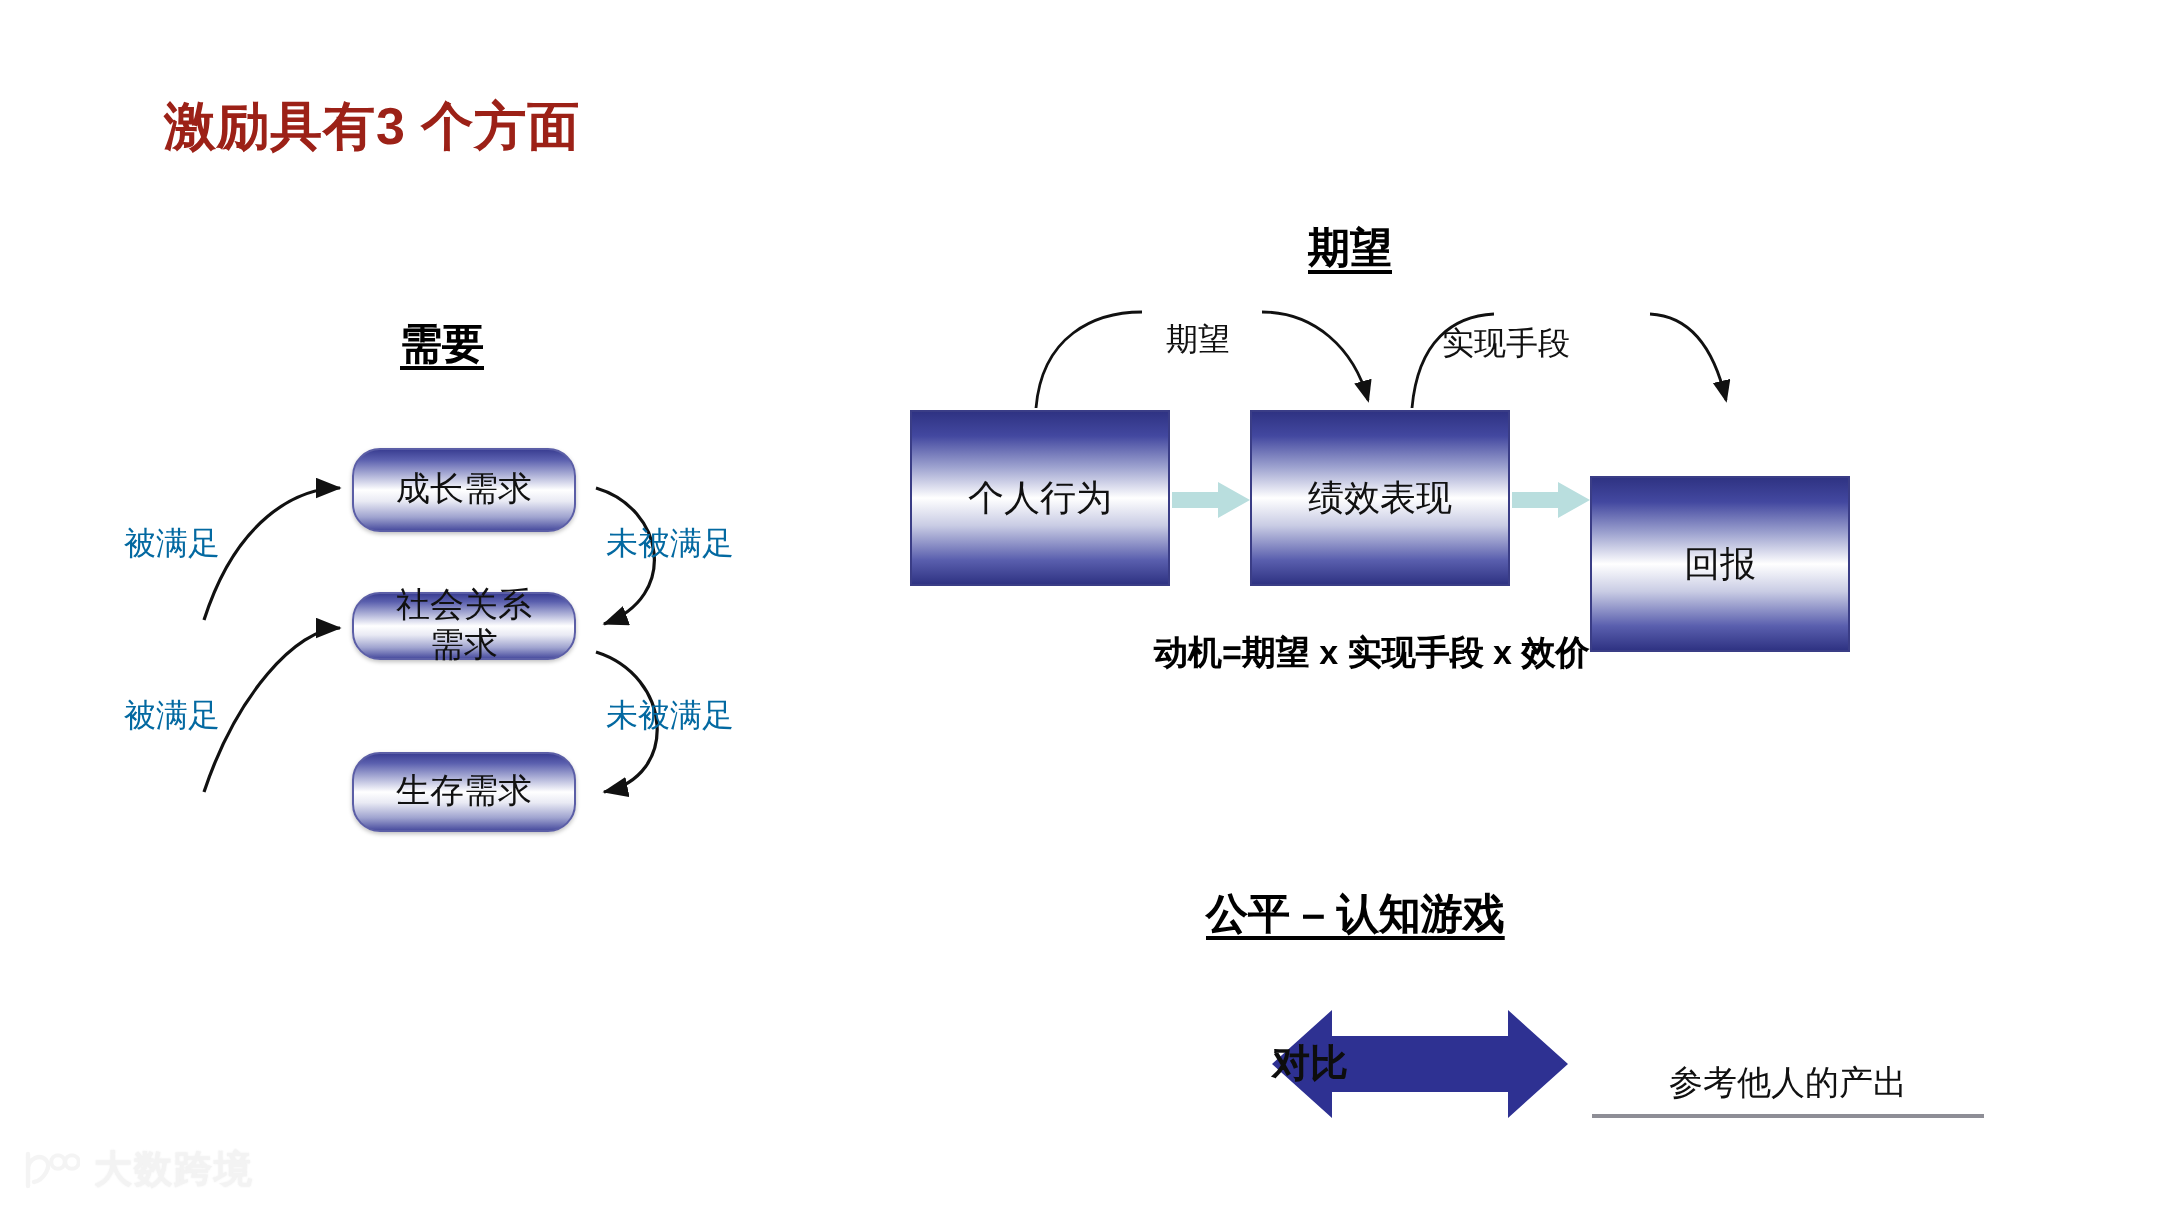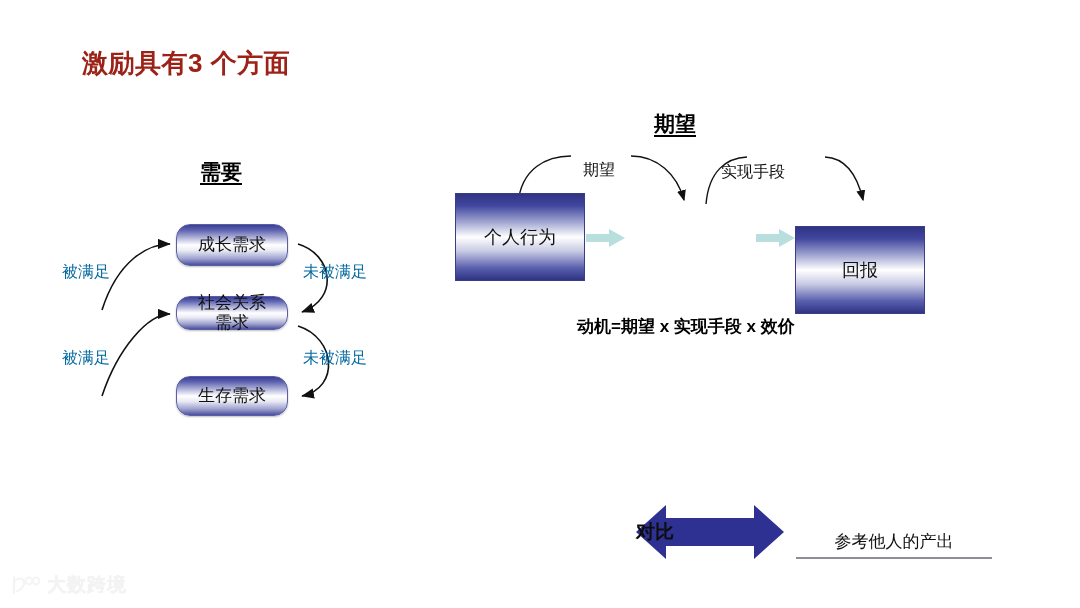--- a/index.html
+++ b/index.html
@@ -103,21 +103,21 @@
     left: 0; top: 0;
     width: 400px;
     height: 240px;
     overflow: visible;
   }
 
   
   #expect-diagram {
     position: absolute;
     left: 455px;
-    top: 193px;
+    top: 205px;
     width: 498px;
     height: 95px;
   }
   .expect-box {
     position: absolute;
     top: 0;
     width: 130px;
     height: 88px;
     border: 1px solid #3a3d86;
     background: linear-gradient(to bottom,
@@ -308,32 +308,36 @@
 
   <div id="expect-diagram">
     <div class="expect-box" id="expect-box-0">
       <span>个人行为</span>
     </div>
 
     <svg class="expect-connector" id="expect-connector-0" viewBox="0 0 40 18">
       <path d="M0,5 L23,5 L23,0 L39,9 L23,18 L23,13 L0,13 z" fill="#b9dede"></path>
     </svg>
 
+    <div class="expect-box" id="expect-box-1">
+      <span>绩效表现</span>
+    </div>
 
     <svg class="expect-connector" id="expect-connector-1" viewBox="0 0 40 18">
       <path d="M0,5 L23,5 L23,0 L39,9 L23,18 L23,13 L0,13 z" fill="#b9dede"></path>
     </svg>
 
     <div class="expect-box" id="expect-box-2">
       <span>回报</span>
     </div>
   </div>
 
   <div id="expect-formula">动机=期望 x 实现手段 x 效价</div>
 
+  <div class="section-heading" id="heading-equity">公平 – 认知游戏</div>
 
   <div id="equity-diagram">
 
 
     <svg id="equity-arrow" viewBox="0 0 148 58">
       <path d="M0,29 L30,2 L30,15 L118,15 L118,2 L148,29 L118,56 L118,43 L30,43 L30,56 z" fill="#2e3192"></path>
     </svg>
     <div id="equity-arrow-label">对比</div>
 
     <div class="equity-fraction" id="equity-fraction-right">

